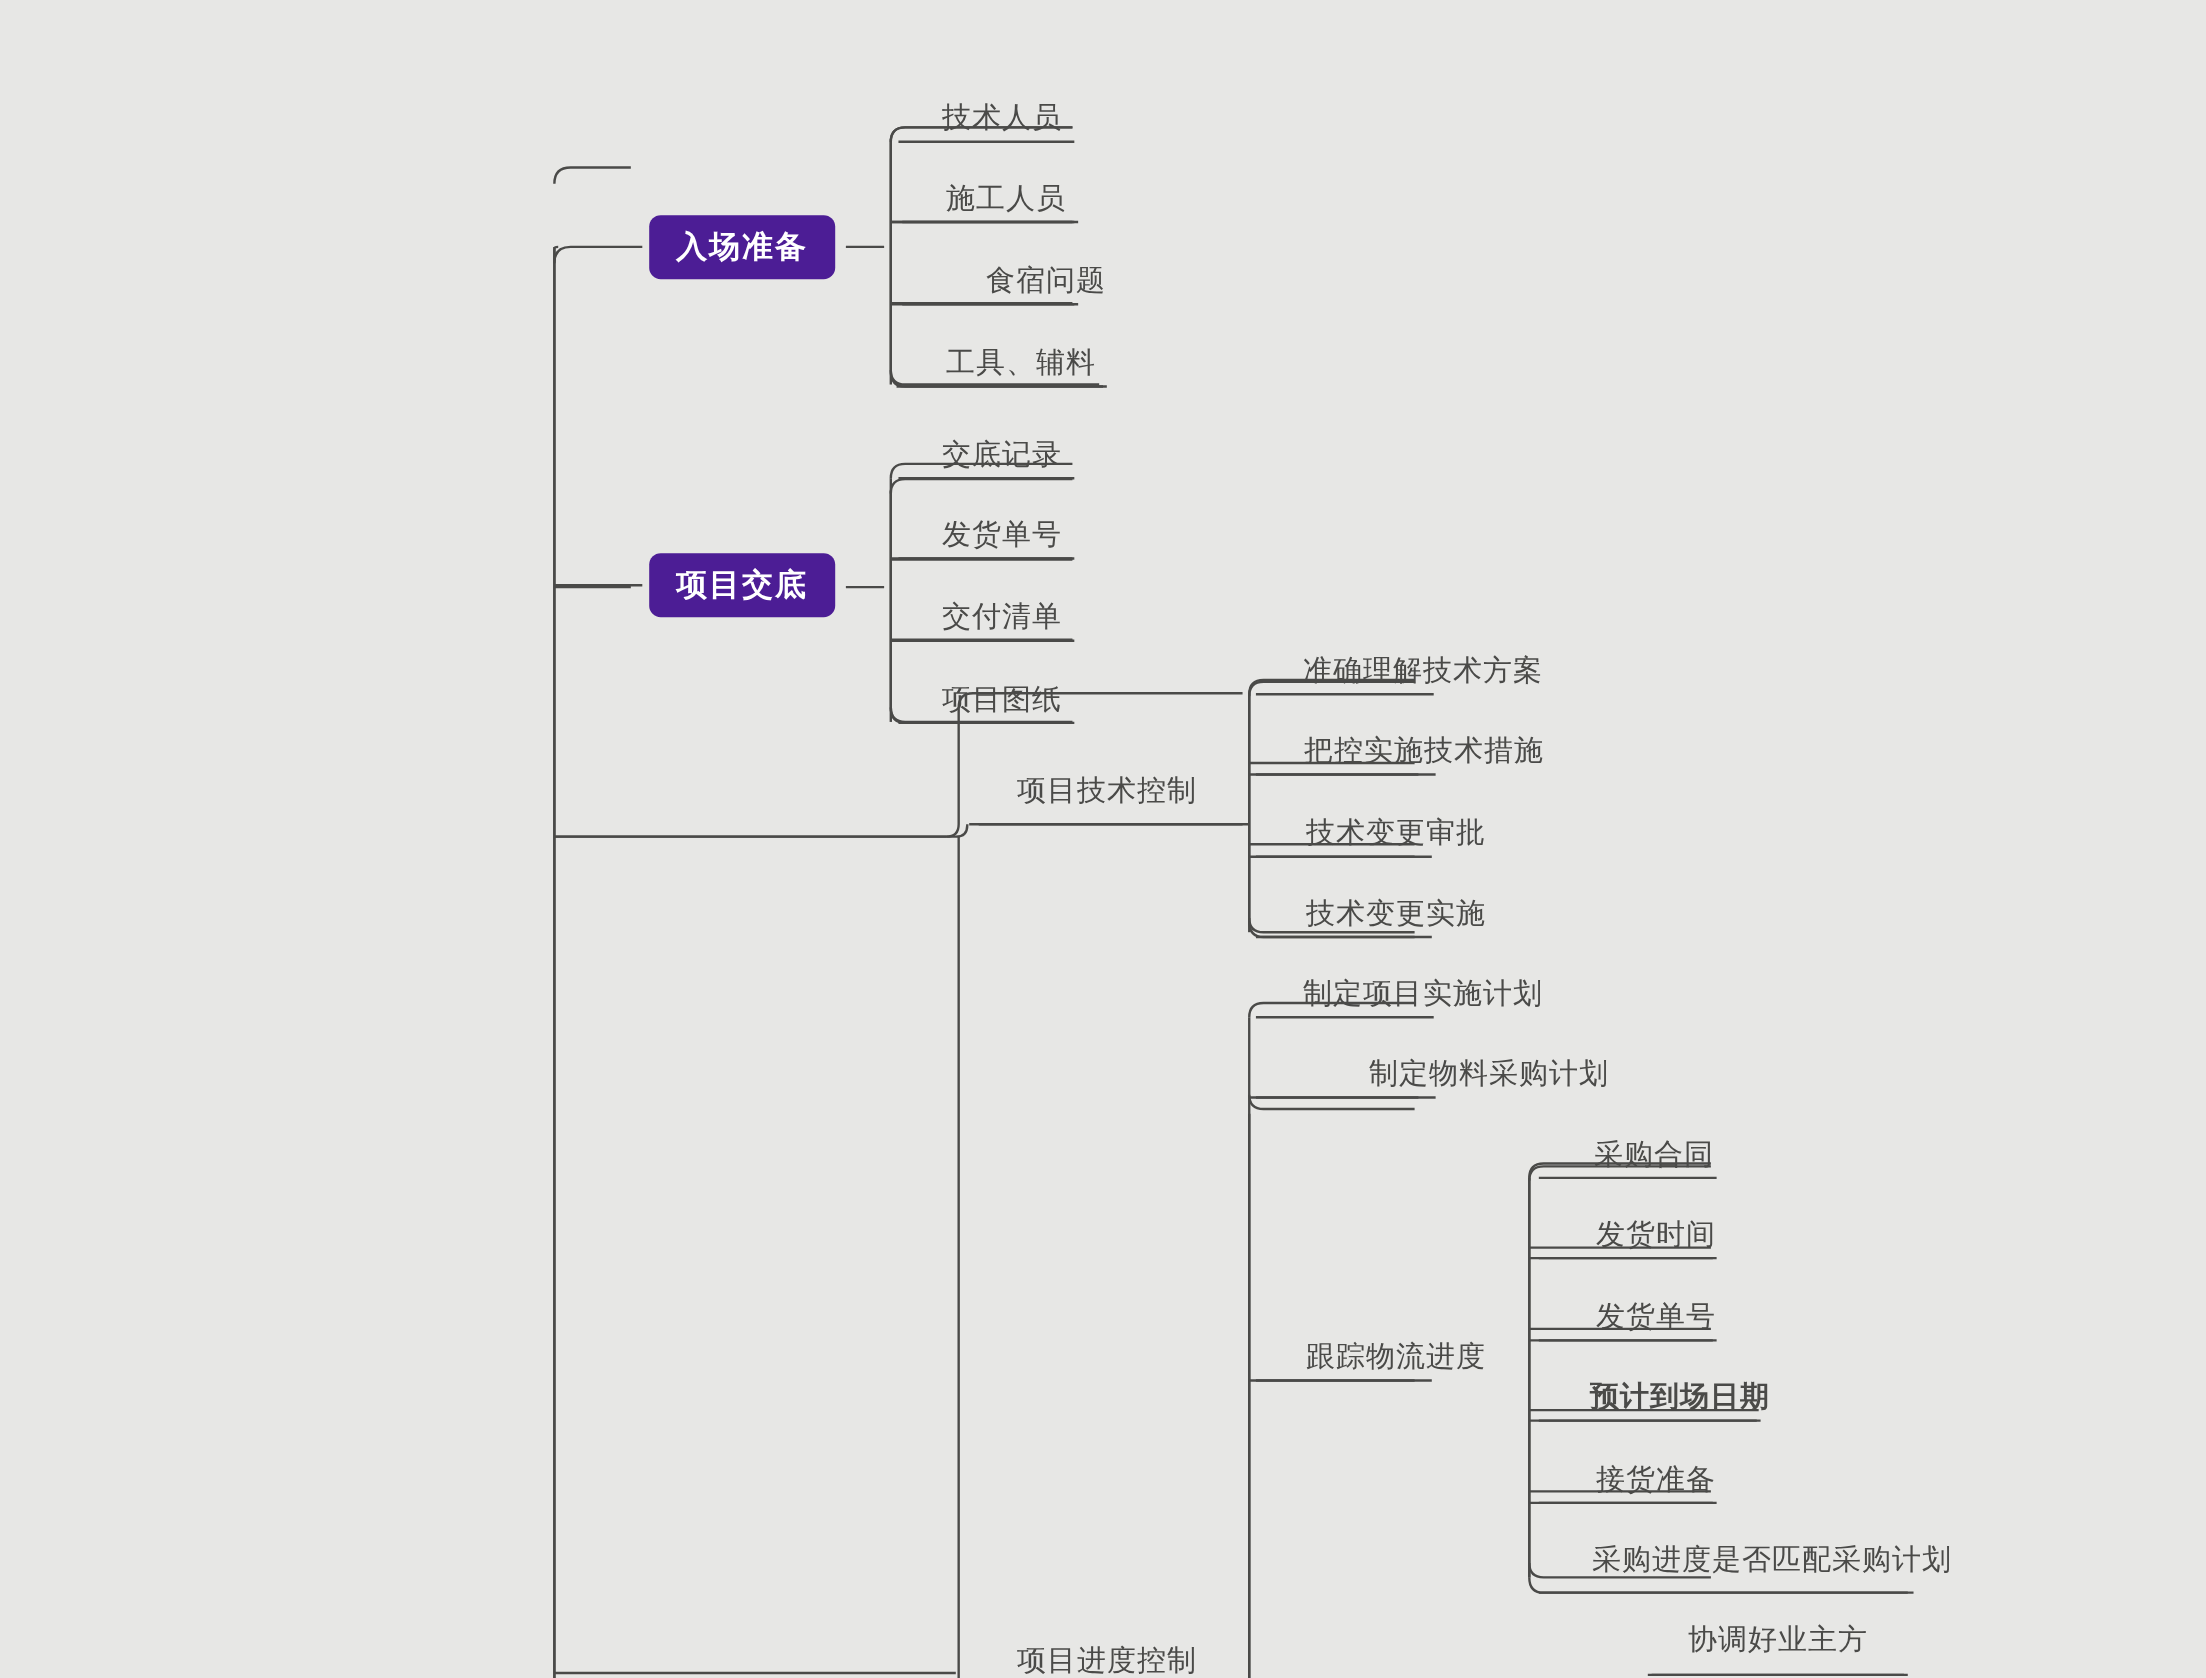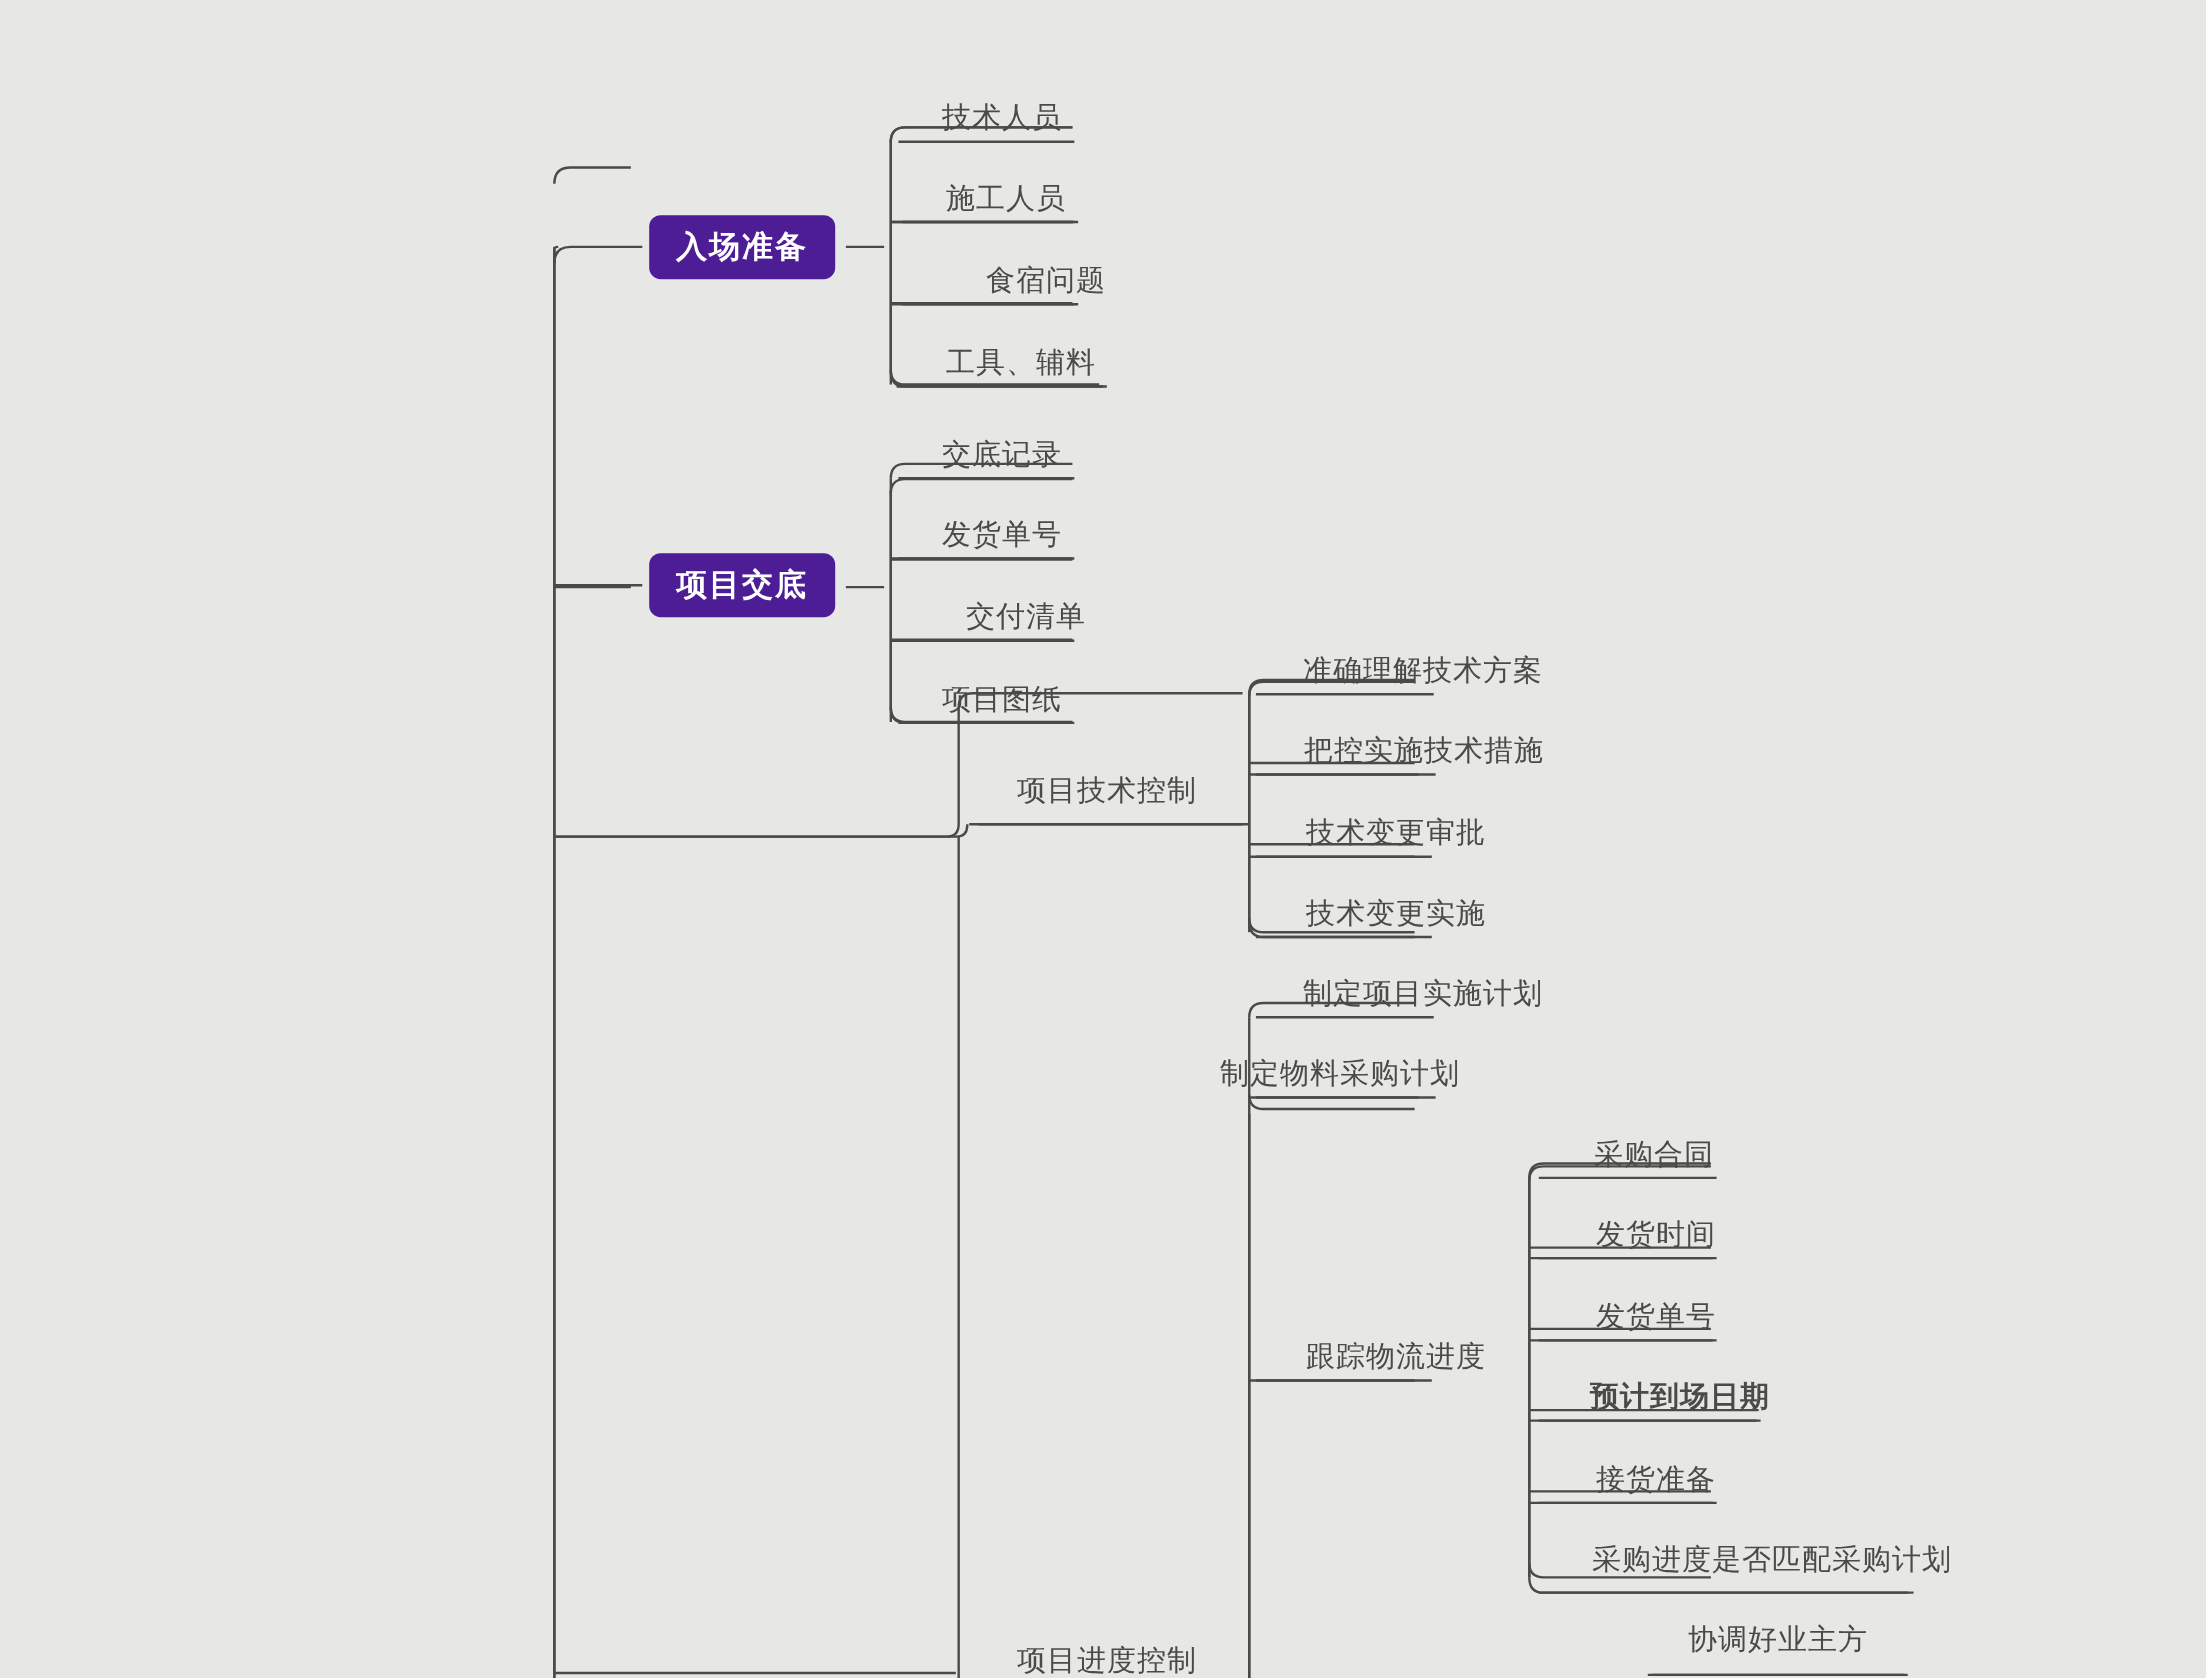--- a/index.html
+++ b/index.html
@@ -157,31 +157,31 @@
 
   <div class="node boxed" style="left:742px; top:247px;">入场准备</div>
   <div class="node leaf" style="left:1002px; top:141px;">技术人员</div>
   <div class="node leaf" style="left:1006px; top:222px;">施工人员</div>
   <div class="node leaf" style="left:1006px; top:304px;margin-left:40px;">食宿问题</div>
   <div class="node leaf" style="left:1021px; top:386px;">工具、辅料</div>
 
   <div class="node boxed" style="left:742px; top:585px;">项目交底</div>
   <div class="node leaf" style="left:1002px; top:478px;">交底记录</div>
   <div class="node leaf" style="left:1002px; top:558px;">发货单号</div>
-  <div class="node leaf" style="left:1002px; top:640px;margin-left:24px;">交付清单</div>
+  <div class="node leaf" style="left:1002px; top:640px;">交付清单</div>
   <div class="node leaf" style="left:1002px; top:723px;">项目图纸</div>
 
   <div class="node leaf" style="left:1107px; top:814px;">项目技术控制</div>
   <div class="node leaf" style="left:1423px; top:694px;">准确理解技术方案</div>
   <div class="node leaf" style="left:1424px; top:774px;">把控实施技术措施</div>
   <div class="node leaf" style="left:1396px; top:856px;">技术变更审批</div>
   <div class="node leaf" style="left:1396px; top:937px;">技术变更实施</div>
 
   <div class="node leaf" style="left:1423px; top:1017px;">制定项目实施计划</div>
-  <div class="node leaf" style="left:1340px; top:1097px;text-align:right;">制定物料采购计划</div>
+  <div class="node leaf" style="left:1489px; top:1097px;text-align:right;">制定物料采购计划</div>
   <div class="node leaf" style="left:1396px; top:1380px;">跟踪物流进度</div>
 
   <div class="node leaf" style="left:1654px; top:1178px;">采购合同</div>
   <div class="node leaf" style="left:1656px; top:1258px;">发货时间</div>
   <div class="node leaf" style="left:1656px; top:1340px;">发货单号</div>
   <div class="node leaf" style="left:1680px; top:1420px;font-weight:bold;">预计到场日期</div>
   <div class="node leaf" style="left:1656px; top:1503px;">接货准备</div>
   <div class="node leaf" style="left:1772px; top:1583px;">采购进度是否匹配采购计划</div>
 
   <div class="node leaf" style="left:1107px; top:1684px;">项目进度控制</div>

